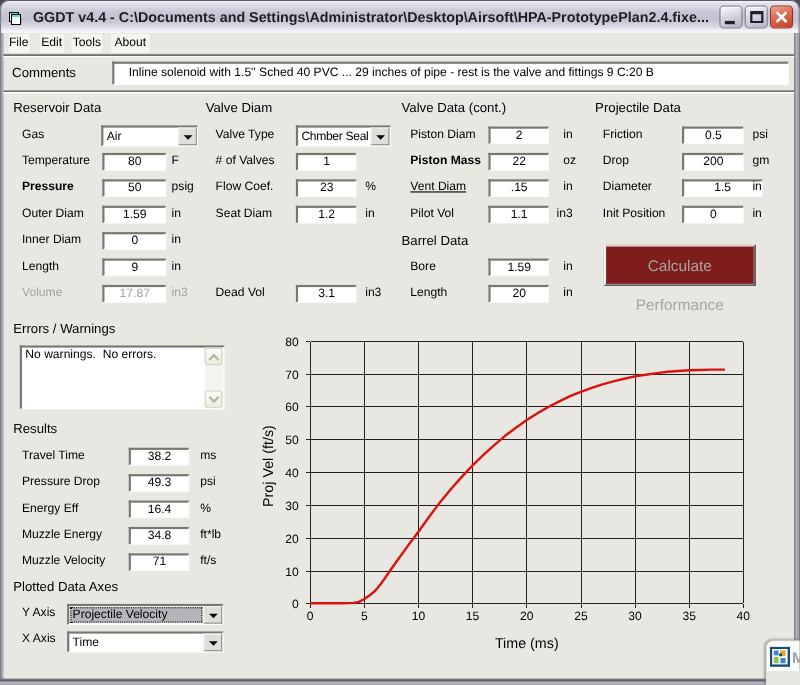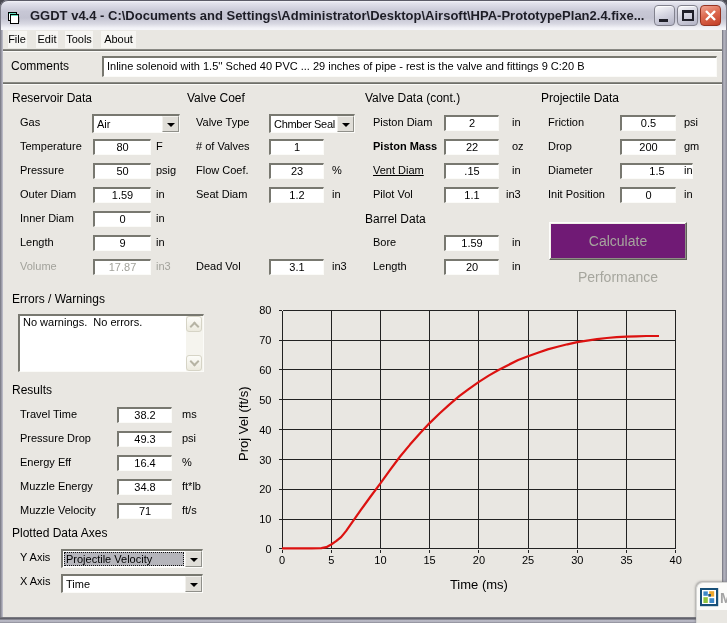--- a/index.html
+++ b/index.html
@@ -37,21 +37,21 @@
 .unit.gray { color:#a2a29b; }
 
 
 .combo { background:#fff; border-top:2px solid #787870; border-left:2px solid #787870; border-right:1px solid #fbfbf8; border-bottom:1px solid #fbfbf8; height:19px; }
 .combo .txt { position:absolute; left:3px; top:1px; font-size:11px; line-height:14px; color:#000; white-space:nowrap; }
 .combo .btn { position:absolute; right:0; top:0; bottom:0; width:17px; background:#e0ded8; border:1px solid #90908a; border-top-color:#f2f1ed; border-left-color:#f2f1ed; }
 .combo .btn:after { content:""; position:absolute; left:4px; top:6px; width:0; height:0; border-left:4px solid transparent; border-right:4px solid transparent; border-top:4px solid #000; }
 .combo .sel { position:absolute; left:1px; top:1px; right:18px; bottom:1px; background:#b5b5bb; outline:1px dotted #111; outline-offset:-1px; }
 
 
-#calcbtn { left:546px; top:192px; width:138px; height:38px; background:#701a75; border:1px solid #5f5f58; border-top-color:#fdfdfb; border-left-color:#fdfdfb; box-shadow:inset -1px -1px 0 #8e8e86, inset 1px 1px 0 #f2f0ea; color:#a6a69e; font-size:14px; text-align:center; line-height:36px; }
+#calcbtn { left:546px; top:192px; width:138px; height:38px; background:#7f1d1d; border:1px solid #5f5f58; border-top-color:#fdfdfb; border-left-color:#fdfdfb; box-shadow:inset -1px -1px 0 #8e8e86, inset 1px 1px 0 #f2f0ea; color:#a6a69e; font-size:14px; text-align:center; line-height:36px; }
 
 
 #listbox { left:15px; top:284px; width:186px; height:58px; background:#fff; border-top:2px solid #787870; border-left:2px solid #787870; border-right:1px solid #fbfbf8; border-bottom:1px solid #fbfbf8; }
 #sbar { position:absolute; right:0; top:0; bottom:0; width:17px; background:#f5f4ee; }
 .sbtn { position:absolute; left:0px; width:16px; height:16px; background:linear-gradient(#fcfcf8,#eceade); border:1px solid #d6d4c6; border-radius:3px; }
 .chev { position:absolute; left:4px; width:7px; height:7px; }
 .chev.up { top:6px; border-top:2px solid #b6b4a4; border-left:2px solid #b6b4a4; transform:rotate(45deg); }
 .chev.dn { top:2px; border-bottom:2px solid #b6b4a4; border-right:2px solid #b6b4a4; transform:rotate(45deg); }
 </style>
 </head>
@@ -88,49 +88,49 @@
 
   <div id="client" class="abs">
 
     <div class="abs menuitem" style="left:4.5px;width:19px;">File</div>
     <div class="abs menuitem" style="left:33px;width:22px;">Edit</div>
     <div class="abs menuitem" style="left:62px;width:28px;">Tools</div>
     <div class="abs menuitem" style="left:98px;width:35px;">About</div>
     <div id="sep1" class="abs"></div>
 
     <div class="abs hdr" style="left:8px;top:29px;">Comments</div>
-    <div class="abs tf" style="left:99px;top:26px;width:615px;height:21px;text-align:left;padding-left:3px;line-height:16px;">Inline solenoid with 1.5'' Sched 40 PVC ... 29 inches of pipe - rest is the valve and fittings 9 C:20 B</div>
+    <div class="abs tf" style="left:99px;top:26px;width:615px;height:21px;text-align:left;padding-left:13px;line-height:16px;">Inline solenoid with 1.5'' Sched 40 PVC ... 29 inches of pipe - rest is the valve and fittings 9 C:20 B</div>
     <div class="abs" style="left:0;top:52px;width:719px;height:3px;background:linear-gradient(#8a8a84 0 34%, #6f6f69 34% 67%, #fbfbf8 67% 100%);"></div>
 
     <div class="abs hdr" style="left:9px;top:61px;">Reservoir Data</div>
     <div class="abs lab" style="left:17px;top:85.5px;">Gas</div>
     <div class="abs combo" style="left:89px;top:84px;width:88px;padding-left:32px;">
         <div class="txt">Air</div>
         <div class="btn"></div>
       </div>
     <div class="abs lab" style="left:17px;top:109.5px;">Temperature</div>
     <div class="abs tf" style="left:90px;top:109px;width:58px;">80</div>
     <div class="abs unit" style="left:153px;top:109.5px;">F</div>
-    <div class="abs lab" style="left:17px;top:133.5px;">Pressure</div>
+    <div class="abs lab" style="left:17px;top:133.5px;font-weight:bold;">Pressure</div>
     <div class="abs tf" style="left:90px;top:133px;width:58px;">50</div>
     <div class="abs unit" style="left:153px;top:133.5px;">psig</div>
     <div class="abs lab" style="left:17px;top:157.5px;">Outer Diam</div>
     <div class="abs tf" style="left:90px;top:157px;width:58px;">1.59</div>
     <div class="abs unit" style="left:153px;top:157.5px;">in</div>
     <div class="abs lab" style="left:17px;top:181.5px;">Inner Diam</div>
     <div class="abs tf" style="left:90px;top:181px;width:58px;">0</div>
     <div class="abs unit" style="left:153px;top:181.5px;">in</div>
     <div class="abs lab" style="left:17px;top:205.5px;">Length</div>
     <div class="abs tf" style="left:90px;top:205px;width:58px;">9</div>
     <div class="abs unit" style="left:153px;top:205.5px;">in</div>
     <div class="abs lab gray" style="left:17px;top:229.5px;">Volume</div>
     <div class="abs tf gray" style="left:90px;top:229px;width:58px;">17.87</div>
     <div class="abs unit gray" style="left:153px;top:229.5px;">in3</div>
 
-    <div class="abs hdr" style="left:184px;top:61px;">Valve Coef</div>
+    <div class="abs hdr" style="left:184px;top:61px;">Valve Diam</div>
     <div class="abs lab" style="left:193px;top:85.5px;">Valve Type</div>
     <div class="abs combo" style="left:266px;top:84px;width:86px;">
         <div class="txt" style="letter-spacing:-0.3px;">Chmber Seal</div>
         <div class="btn"></div>
       </div>
     <div class="abs lab" style="left:193px;top:109.5px;"># of Valves</div>
     <div class="abs tf" style="left:266px;top:109px;width:55px;">1</div>
     <div class="abs lab" style="left:193px;top:133.5px;">Flow Coef.</div>
     <div class="abs tf" style="left:266px;top:133px;width:55px;">23</div>
     <div class="abs unit" style="left:329px;top:133.5px;">%</div>

